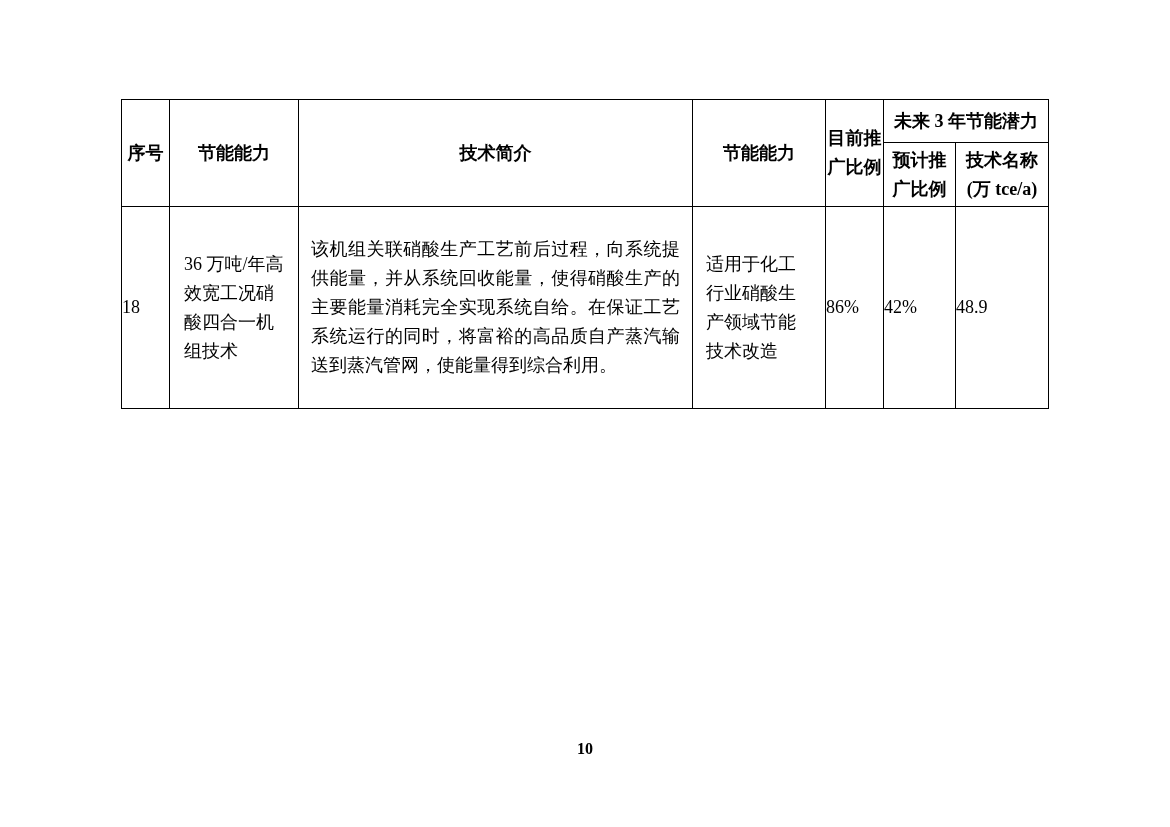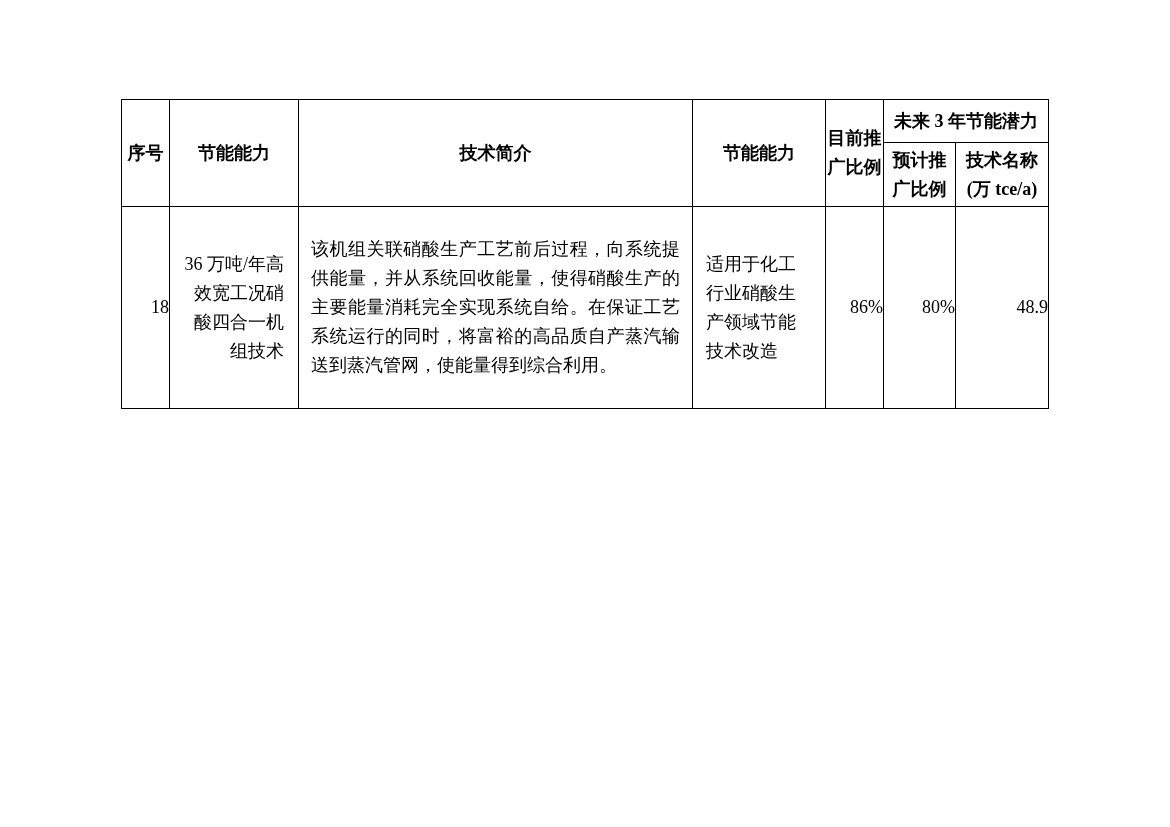--- a/index.html
+++ b/index.html
@@ -38,22 +38,22 @@
     overflow: hidden;
   }
   .doc-table th {
     font-weight: bold;
     text-align: center;
     white-space: pre-line;
   }
   tr.hdr-row1 { height: 43px; }
   tr.hdr-row2 { height: 64px; }
   tr.data-row { height: 202px; }
-  td.center { text-align: right; }
-  td.name   { text-align: right; padding: 0 14px; }
+  td.center { text-align: left; }
+  td.name   { text-align: left; padding: 0 14px; }
   td.intro  { text-align: justify; padding: 0 12px; }
   td.scope  { text-align: left; padding: 0 28px 0 13px; }
   .footer {
     position: absolute;
     top: 740px;
     left: 0;
     width: 100%;
     text-align: center;
     font-size: 16px;
     font-weight: bold;
@@ -89,20 +89,21 @@
 广比例</th>
         <th>技术名称
 (万 tce/a)</th>
       </tr>
       <tr class="data-row">
         <td class="center">18</td>
         <td class="name">36 万吨/年高效宽工况硝酸四合一机组技术</td>
         <td class="intro">该机组关联硝酸生产工艺前后过程，向系统提供能量，并从系统回收能量，使得硝酸生产的主要能量消耗完全实现系统自给。在保证工艺系统运行的同时，将富裕的高品质自产蒸汽输送到蒸汽管网，使能量得到综合利用。</td>
         <td class="scope">适用于化工行业硝酸生产领域节能技术改造</td>
         <td class="center">86%</td>
-        <td class="center">80%</td>
+        <td class="center">42%</td>
         <td class="center">48.9</td>
       </tr>
     </tbody>
   </table>
 
+  <div class="footer">10</div>
 
 </div>
 
 </body></html>

